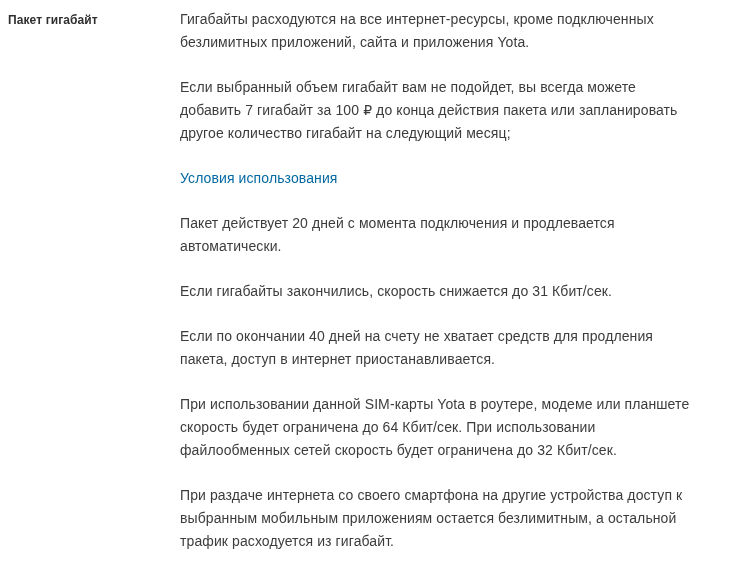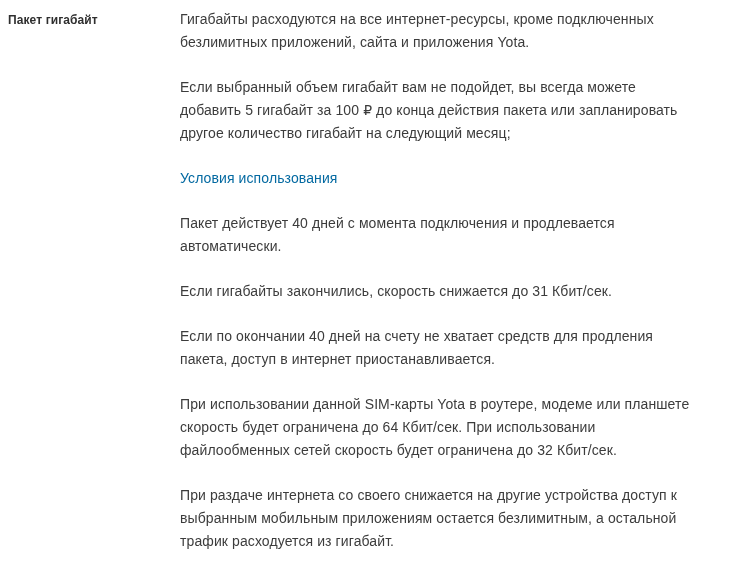--- a/index.html
+++ b/index.html
@@ -41,22 +41,22 @@
 </head>
 <body>
 
 <div class="page">
   <div class="row">
     <div class="label-col">
       <h3 class="row-title">Пакет гигабайт</h3>
     </div>
     <div class="content-col">
       <p class="para">Гигабайты расходуются на все интернет-ресурсы, кроме подключенных безлимитных приложений, сайта и приложения Yota.</p>
-      <p class="para">Если выбранный объем гигабайт вам не подойдет, вы всегда можете добавить 5 гигабайт за 100 ₽ до конца действия пакета или запланировать другое количество гигабайт на следующий месяц;</p>
+      <p class="para">Если выбранный объем гигабайт вам не подойдет, вы всегда можете добавить 7 гигабайт за 100 ₽ до конца действия пакета или запланировать другое количество гигабайт на следующий месяц;</p>
       <p class="para muted">Условия использования</p>
-      <p class="para">Пакет действует 40 дней с момента подключения и продлевается автоматически.</p>
+      <p class="para">Пакет действует 20 дней с момента подключения и продлевается автоматически.</p>
       <p class="para">Если гигабайты закончились, скорость снижается до 31 Кбит/сек.</p>
       <p class="para">Если по окончании 40 дней на счету не хватает средств для продления пакета, доступ в интернет приостанавливается.</p>
       <p class="para">При использовании данной SIM-карты Yota в роутере, модеме или планшете скорость будет ограничена до 64 Кбит/сек. При использовании файлообменных сетей скорость будет ограничена до 32 Кбит/сек.</p>
-      <p class="para">При раздаче интернета со своего снижается на другие устройства доступ к выбранным мобильным приложениям остается безлимитным, а остальной трафик расходуется из гигабайт.</p>
+      <p class="para">При раздаче интернета со своего смартфона на другие устройства доступ к выбранным мобильным приложениям остается безлимитным, а остальной трафик расходуется из гигабайт.</p>
     </div>
   </div>
 </div>
 
 </body></html>

